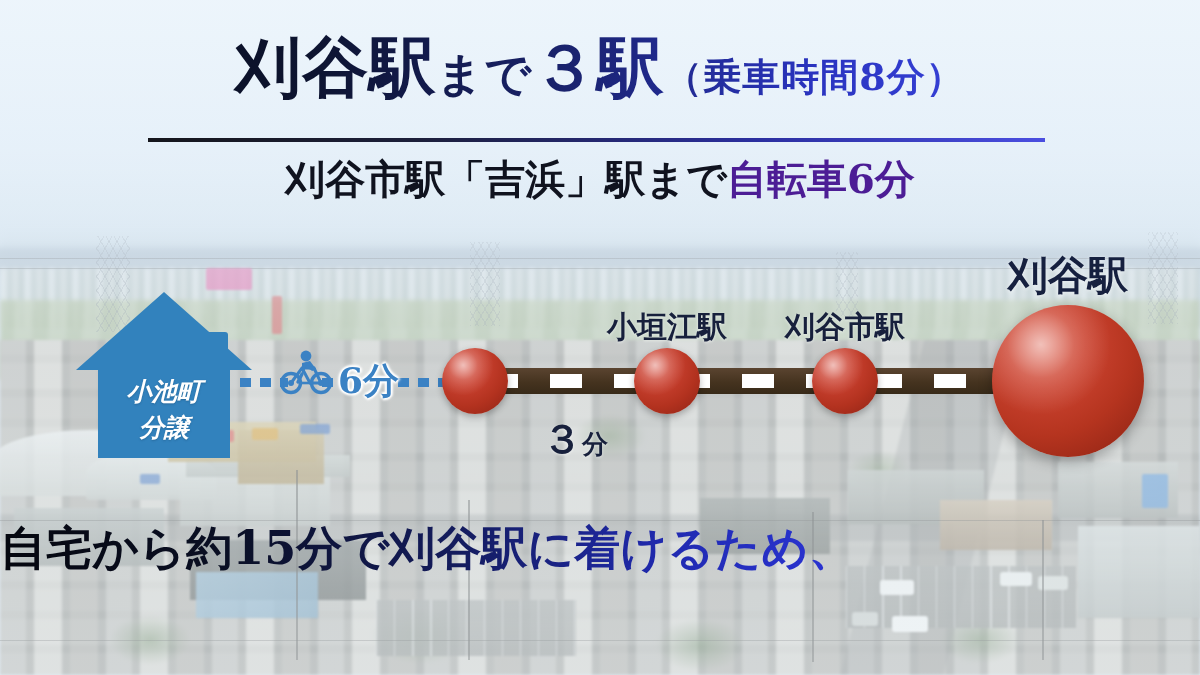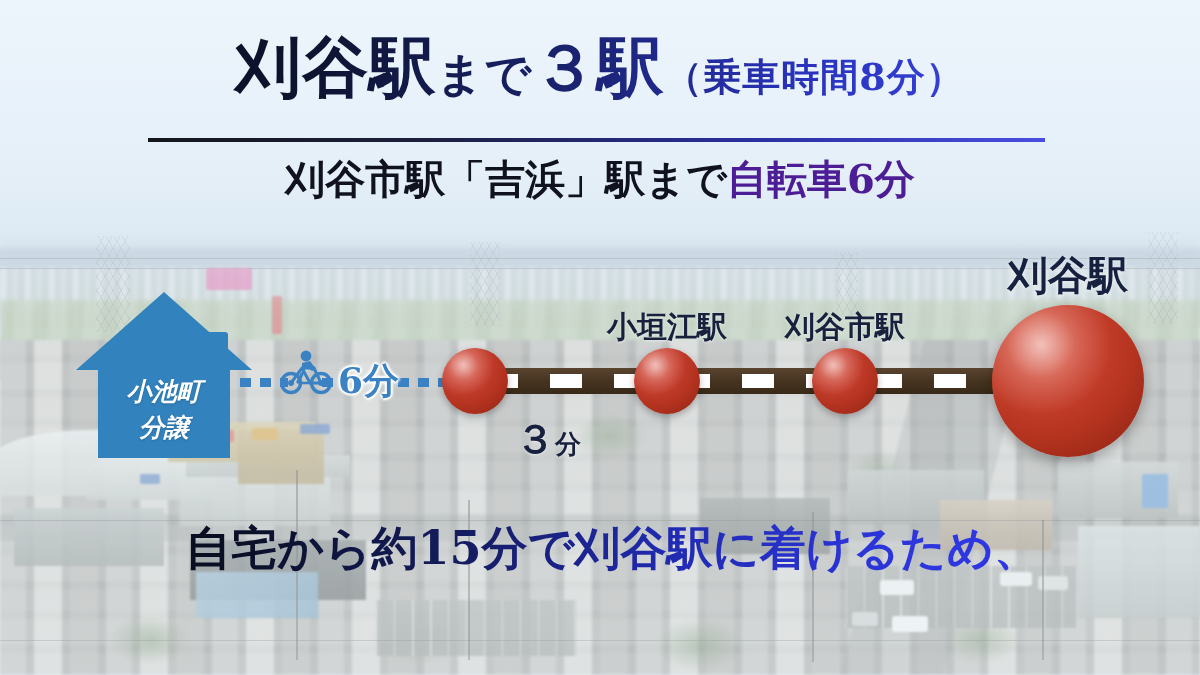--- a/index.html
+++ b/index.html
@@ -182,35 +182,35 @@
   .stname{
     position:absolute;text-align:center;white-space:nowrap;
     color:#17203c;font-weight:700;font-size:30px;line-height:1;
     text-shadow:0 1px 3px rgba(255,255,255,.55);
   }
   .stname-big{
     font-size:40px;color:#16203f;
     text-shadow:0 1px 4px rgba(255,255,255,.6);
   }
   .ride-min{
-    position:absolute;left:515px;top:412px;width:120px;
+    position:absolute;left:515px;top:412px;width:120px;text-align:center;
     color:#17203c;font-weight:700;white-space:nowrap;
     text-shadow:0 1px 3px rgba(255,255,255,.55);
   }
   .ride-min .rm-num{font-size:40px;}
   .ride-min .rm-unit{font-size:26px;}
   .lines-note{
     position:absolute;left:946px;top:455px;width:200px;text-align:center;
     color:#101524;font-size:20px;line-height:1.25;font-weight:700;white-space:nowrap;
     text-shadow:0 1px 3px rgba(255,255,255,.5);
   }
 
   
   .footer{
-    position:absolute;left:0;top:516px;width:1040px;text-align:right;
+    position:absolute;left:0;top:516px;width:1040px;text-align:left;
     font-size:46px;line-height:1.42;font-weight:700;white-space:nowrap;
   }
   .footer .f-line{
     background:linear-gradient(90deg,#05070f 0%,#0a0f24 22%,#141c5e 44%,#202ab0 64%,#2b34d6 82%,#3038e8 100%);
     -webkit-background-clip:text;background-clip:text;
     color:transparent;-webkit-text-fill-color:transparent;
   }
 </style>
 </head>
 <body>

